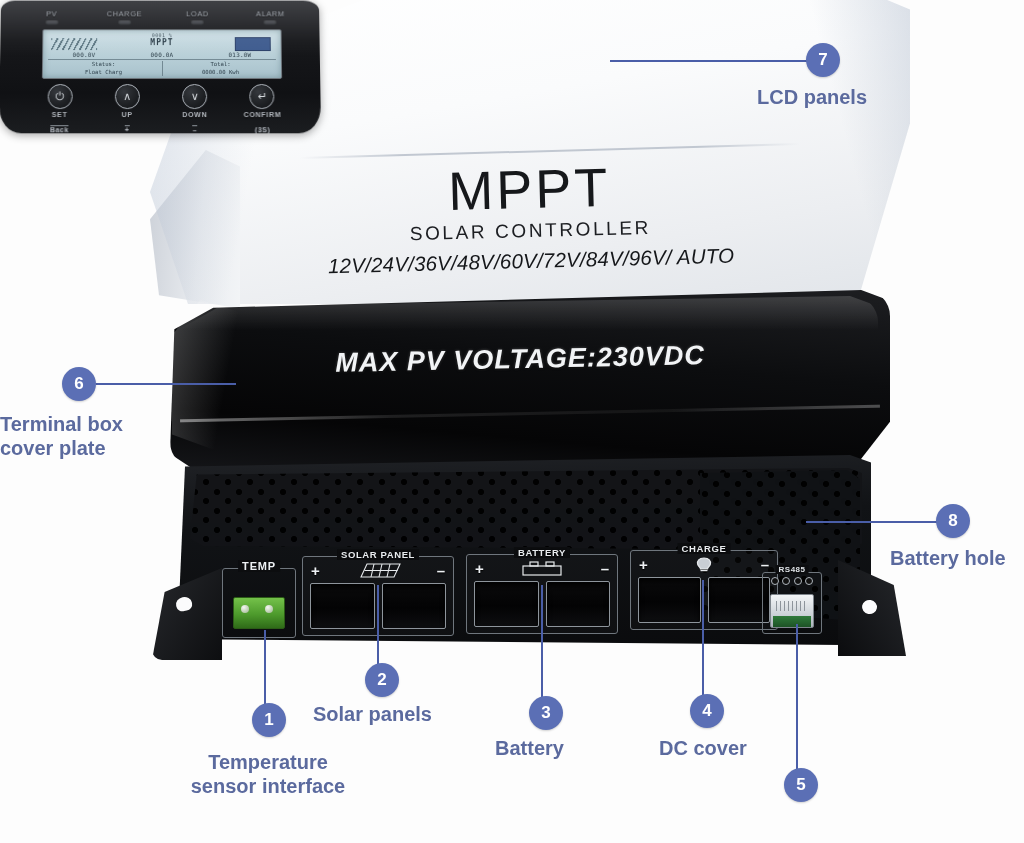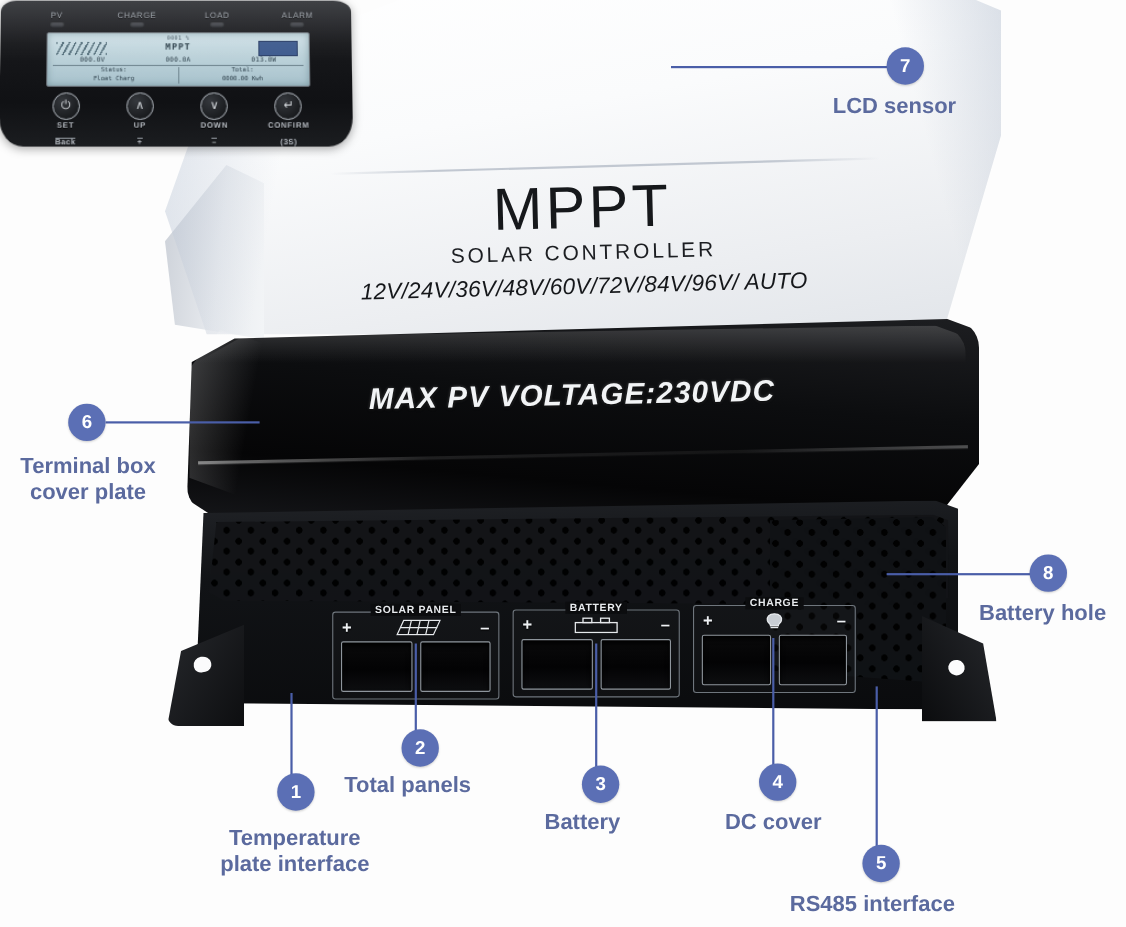--- a/index.html
+++ b/index.html
@@ -477,20 +477,27 @@
 
   <div class="abs body-lower"></div>
   <div class="abs vent"></div>
   <div class="abs vent-right"></div>
 
   <div class="abs bracket-l"></div>
   <div class="abs bracket-l-hole"></div>
   <div class="abs bracket-r"></div>
   <div class="abs bracket-r-hole"></div>
 
+  <div class="temp-box">
+    <div class="temp-title">TEMP</div>
+    <div class="temp-conn">
+      <div class="temp-screw" style="left:7px;"></div>
+      <div class="temp-screw" style="left:31px;"></div>
+    </div>
+  </div>
 
   <div class="tgroup" style="left:302px; top:556px; width:150px; height:78px;">
     <div class="tgroup-title">SOLAR PANEL</div>
     <div class="tsign plus">+</div>
     <div class="tsign minus">–</div>
     <div class="ticon">
       <svg width="46" height="15" viewBox="0 0 46 15">
         <g stroke="#e6e9ec" stroke-width="1.1" fill="none">
           <path d="M6 14 L12 1 L45 1 L39 14 Z"></path>
           <path d="M9.5 7.5 L42.5 7.5"></path>
@@ -534,48 +541,60 @@
           <path d="M6.5 13.6 L13.5 13.6"></path>
         </g>
       </svg>
     </div>
     <div class="port-pair">
       <div class="port"></div>
       <div class="port"></div>
     </div>
   </div>
 
+  <div class="rs-box">
+    <div class="rs-title">RS485</div>
+    <div class="rs-dots">
+      <span class="rs-dot"></span>
+        <span class="rs-dot"></span>
+      <span class="rs-dot"></span>
+        <span class="rs-dot"></span>
+    </div>
+    <div class="rs-jack">
+      <div class="rs-jack-pins"></div>
+      <div class="rs-jack-pcb"></div>
+    </div>
+  </div>
 
   <div class="cline-h" style="left:610px; top:60px; width:200px;"></div>
   <div class="cnum" style="left:806px; top:43px;">7</div>
-  <div class="clabel" style="left:757px; top:85px;">LCD sensor</div>
+  <div class="clabel" style="left:757px; top:85px;">LCD panels</div>
 
   <div class="cline-h" style="left:806px; top:521px; width:132px;"></div>
   <div class="cnum" style="left:936px; top:504px;">8</div>
   <div class="clabel" style="left:890px; top:546px;">Battery hole</div>
 
   <div class="cline-h" style="left:96px; top:383px; width:140px;"></div>
   <div class="cnum" style="left:62px; top:367px;">6</div>
-  <div class="clabel" style="left:0px; top:412px; width:160px;text-align:center;">Terminal box
+  <div class="clabel" style="left:0px; top:412px; width:160px;">Terminal box
 cover plate</div>
 
   <div class="cline-v" style="left:264px; top:630px; height:75px;"></div>
   <div class="cnum" style="left:252px; top:703px;">1</div>
   <div class="clabel" style="left:178px; top:750px; width:180px; text-align:center;">Temperature
-plate interface</div>
+sensor interface</div>
 
   <div class="cline-v" style="left:377px; top:585px; height:80px;"></div>
   <div class="cnum" style="left:365px; top:663px;">2</div>
-  <div class="clabel" style="left:313px; top:702px;">Total panels</div>
+  <div class="clabel" style="left:313px; top:702px;">Solar panels</div>
 
   <div class="cline-v" style="left:541px; top:585px; height:113px;"></div>
   <div class="cnum" style="left:529px; top:696px;">3</div>
   <div class="clabel" style="left:495px; top:736px;">Battery</div>
 
   <div class="cline-v" style="left:702px; top:580px; height:116px;"></div>
   <div class="cnum" style="left:690px; top:694px;">4</div>
   <div class="clabel" style="left:659px; top:736px;">DC cover</div>
 
   <div class="cline-v" style="left:796px; top:624px; height:146px;"></div>
   <div class="cnum" style="left:784px; top:768px;">5</div>
-  <div class="clabel" style="left:718px; top:810px;">RS485 interface</div>
 
 </div>
 
 </body></html>

